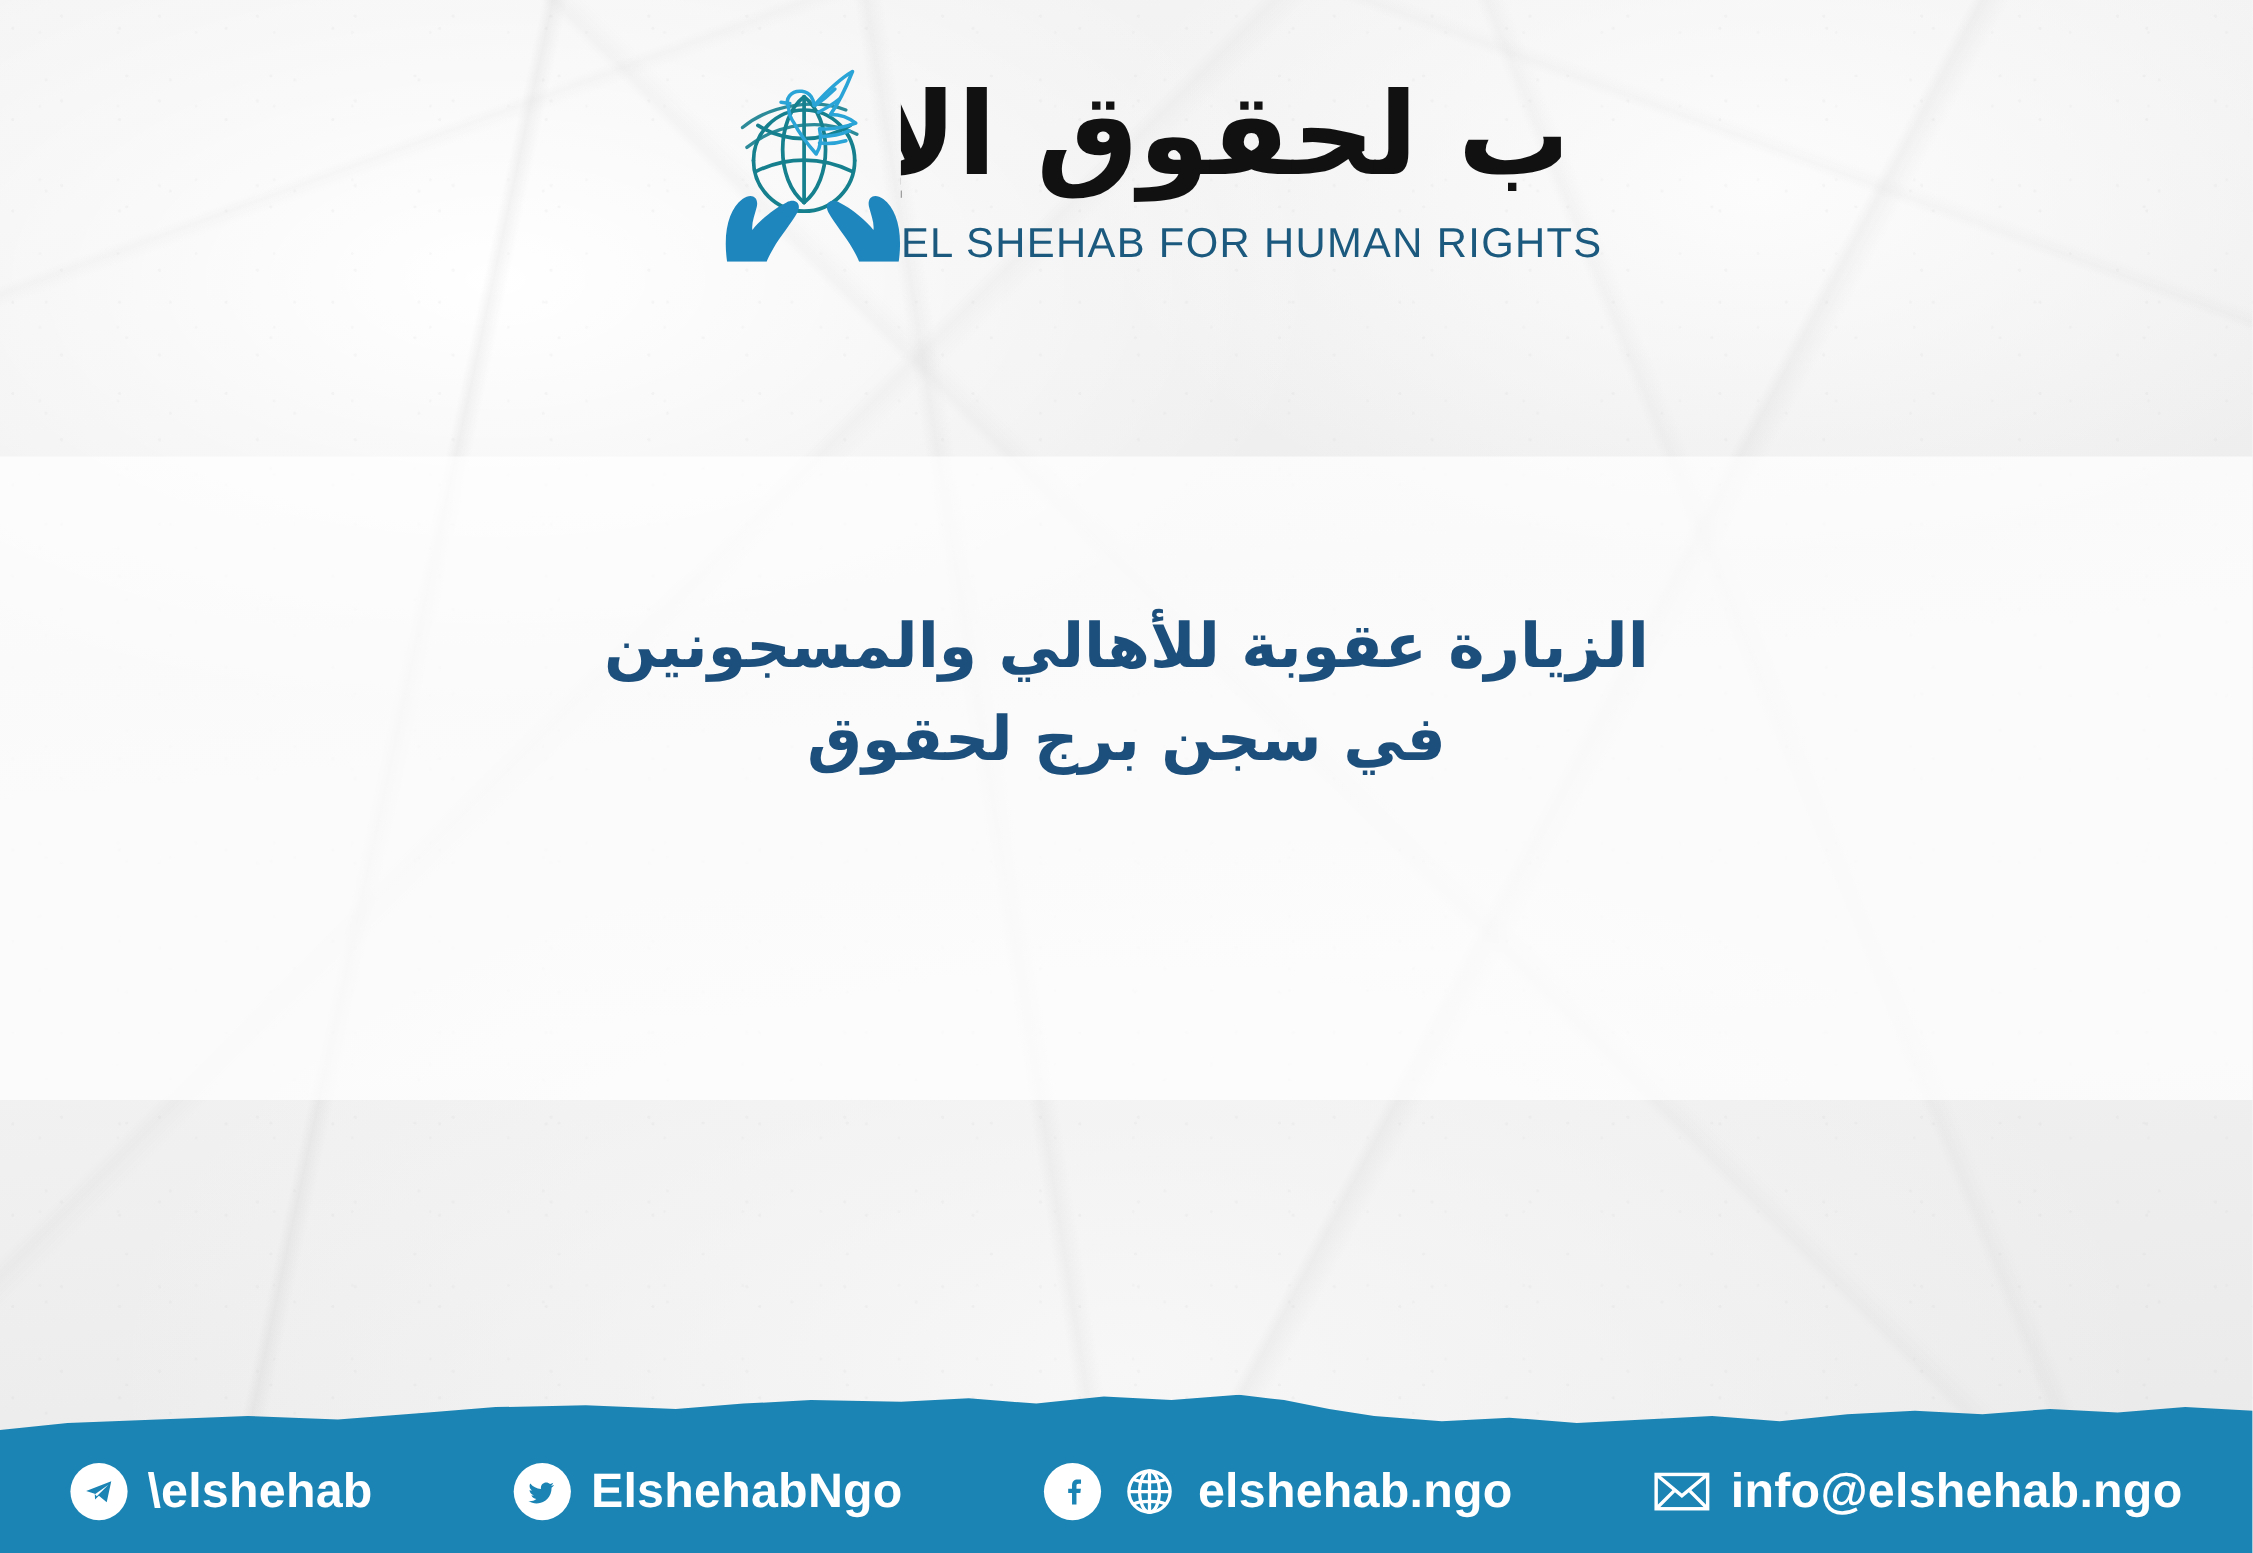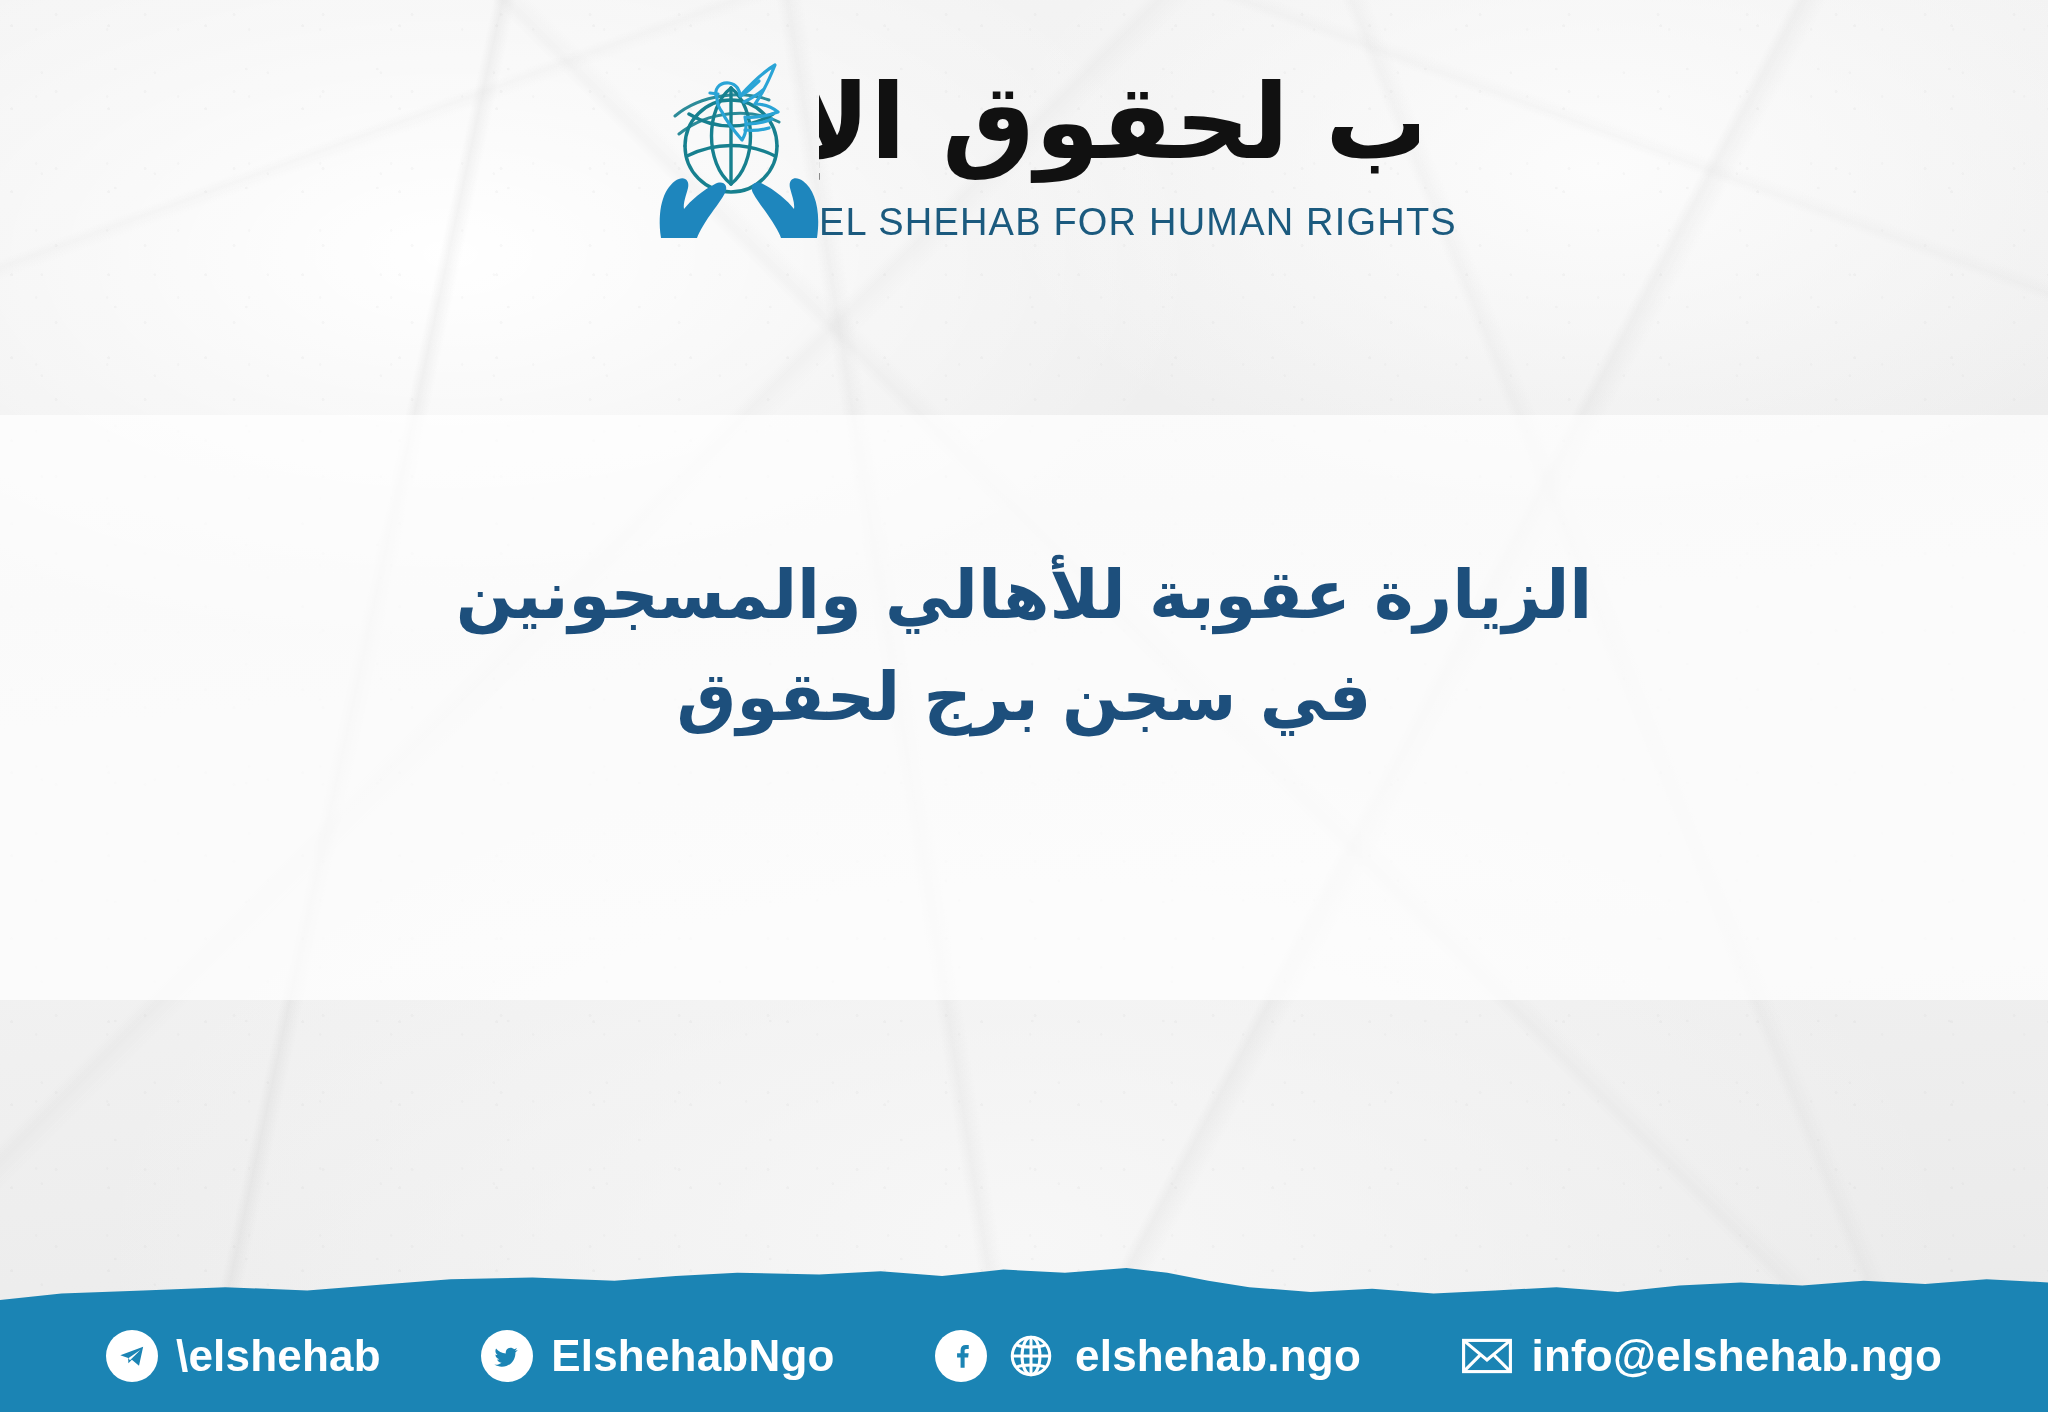--- a/index.html
+++ b/index.html
@@ -133,21 +133,21 @@
     left: 0;
     right: 0;
     top: 545px;
     text-align: center;
     direction: rtl;
   }
   .headline-line {
     display: block;
     color: #1d4f7c;
     font-family: "DejaVu Sans", "Liberation Sans", sans-serif;
-    font-size: 67px;
+    font-size: 56px;
     font-weight: 700;
     line-height: 1.52;
     letter-spacing: 0;
   }
 
   
   .footer {
     position: absolute;
     left: 0;
     right: 0;
@@ -178,21 +178,21 @@
 
   .footer-row {
     position: absolute;
     left: 0;
     right: 0;
     bottom: 0;
     height: 112px;
     display: flex;
     align-items: center;
     direction: ltr;
-    padding: 0 106px;
+    padding: 0 64px;
     box-sizing: border-box;
   }
 
   .contact {
     display: flex;
     align-items: center;
     gap: 18px;
     white-space: nowrap;
   }
   .contact-label {

